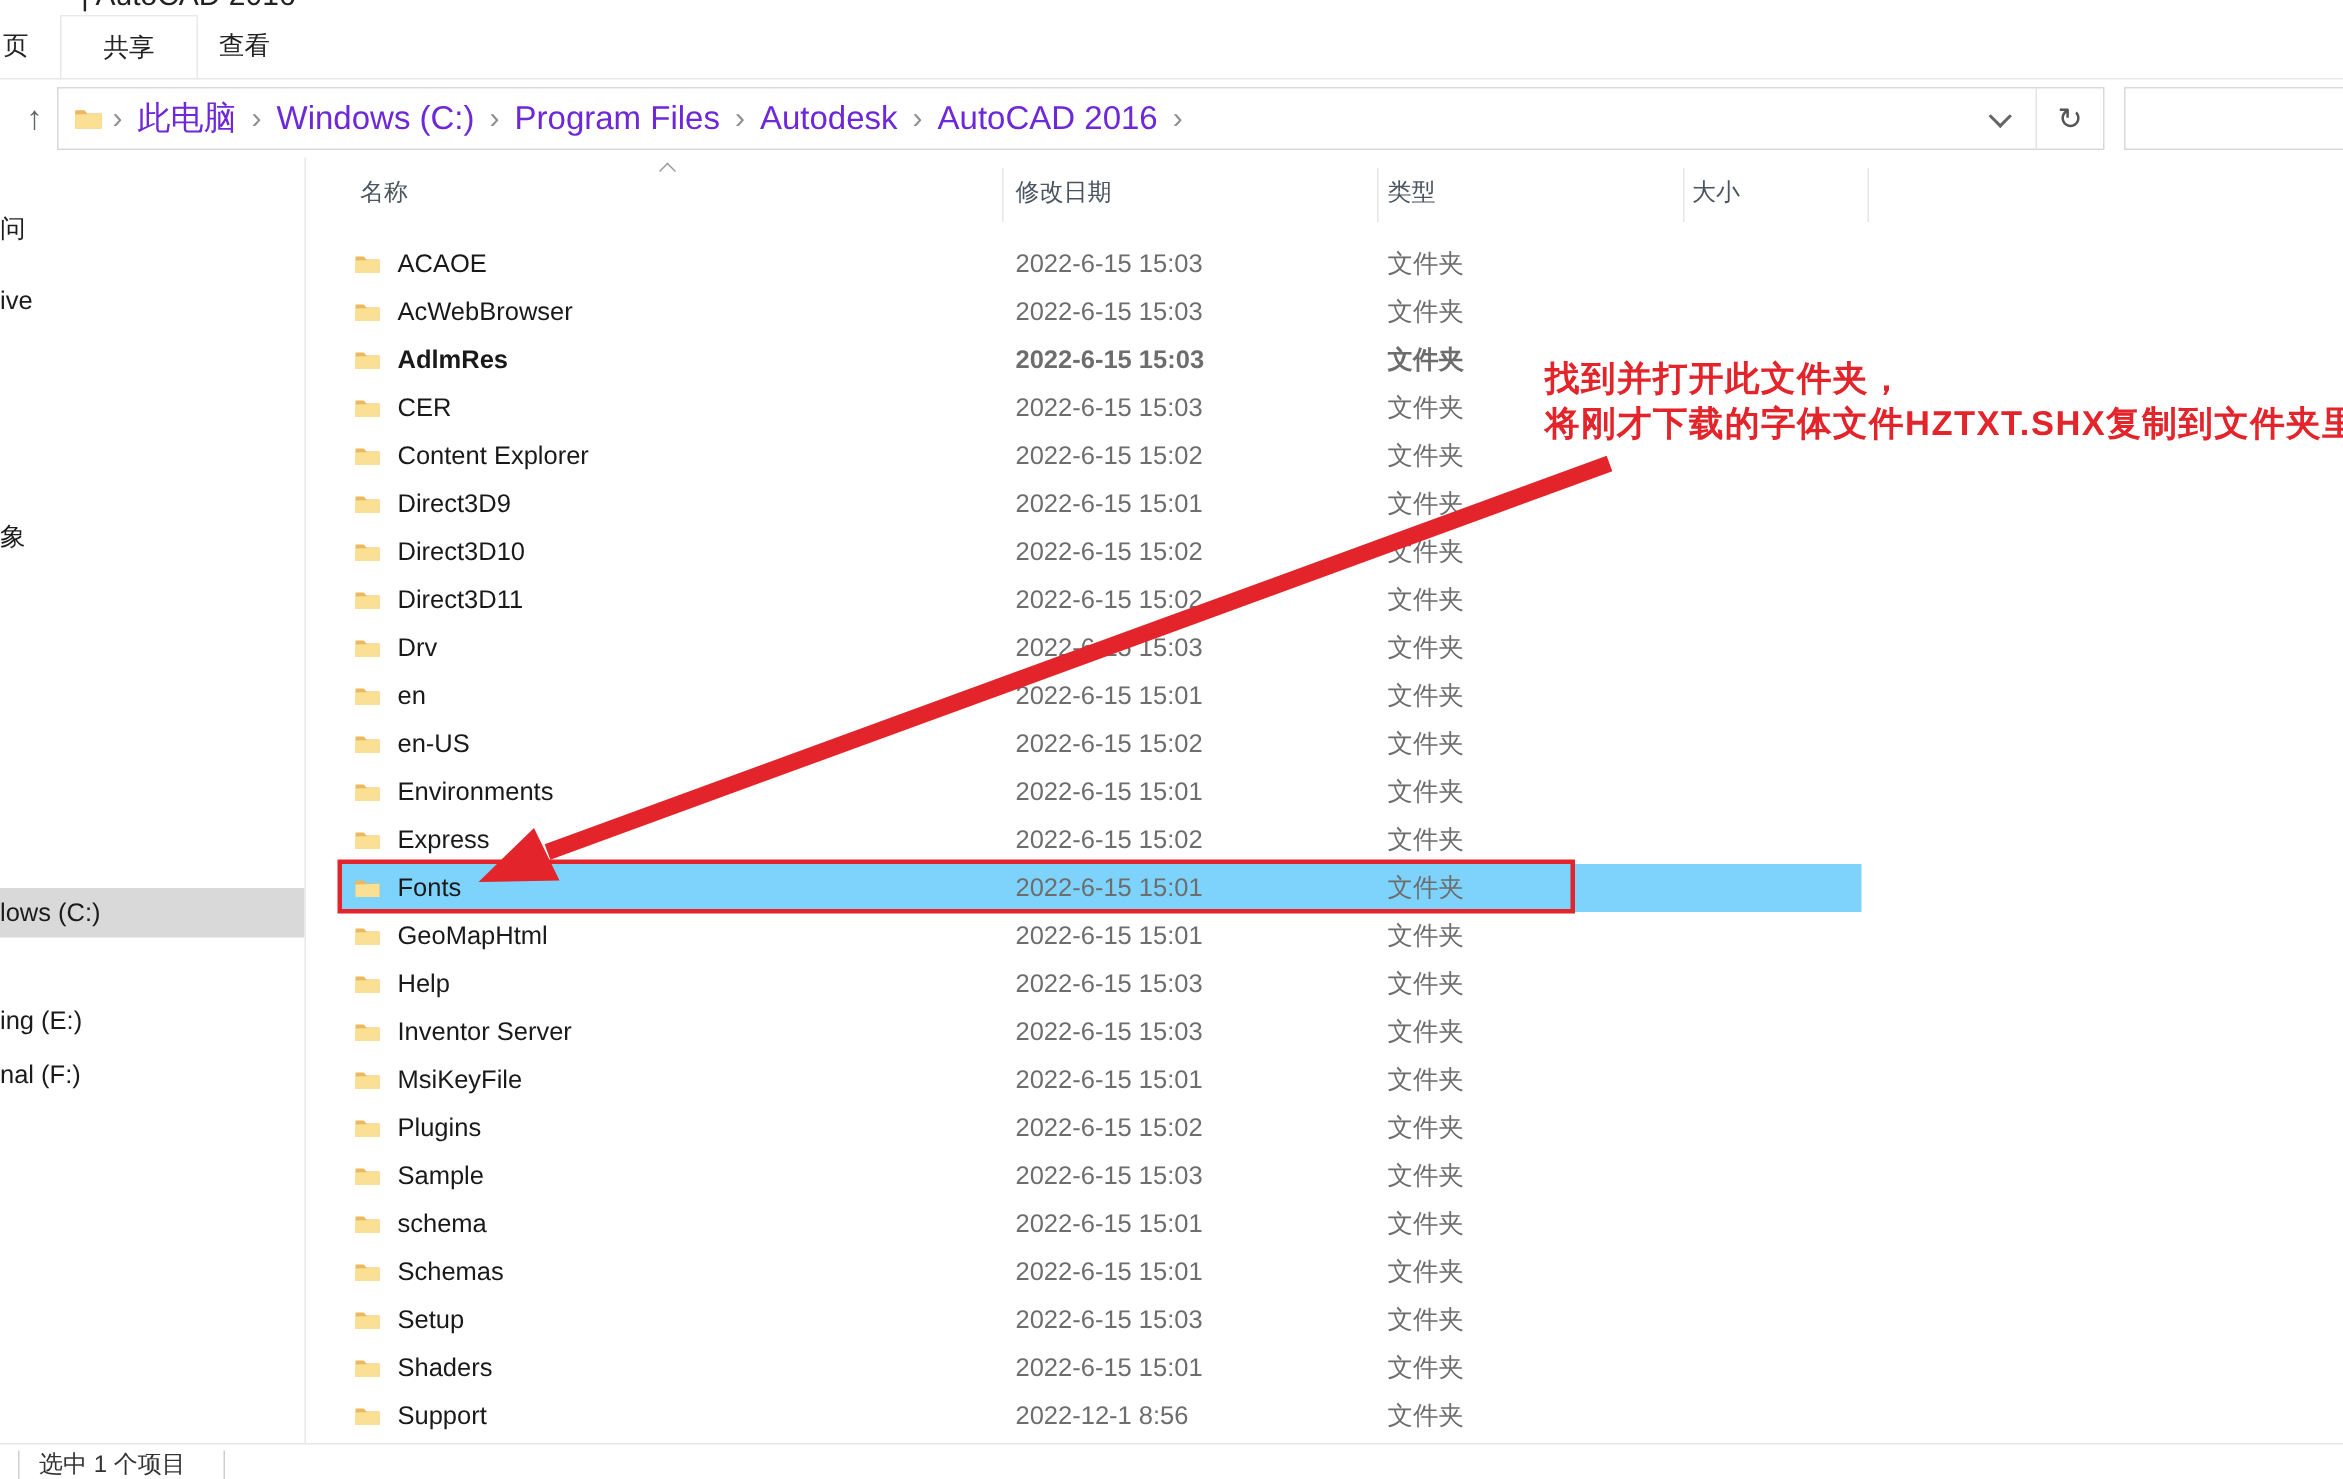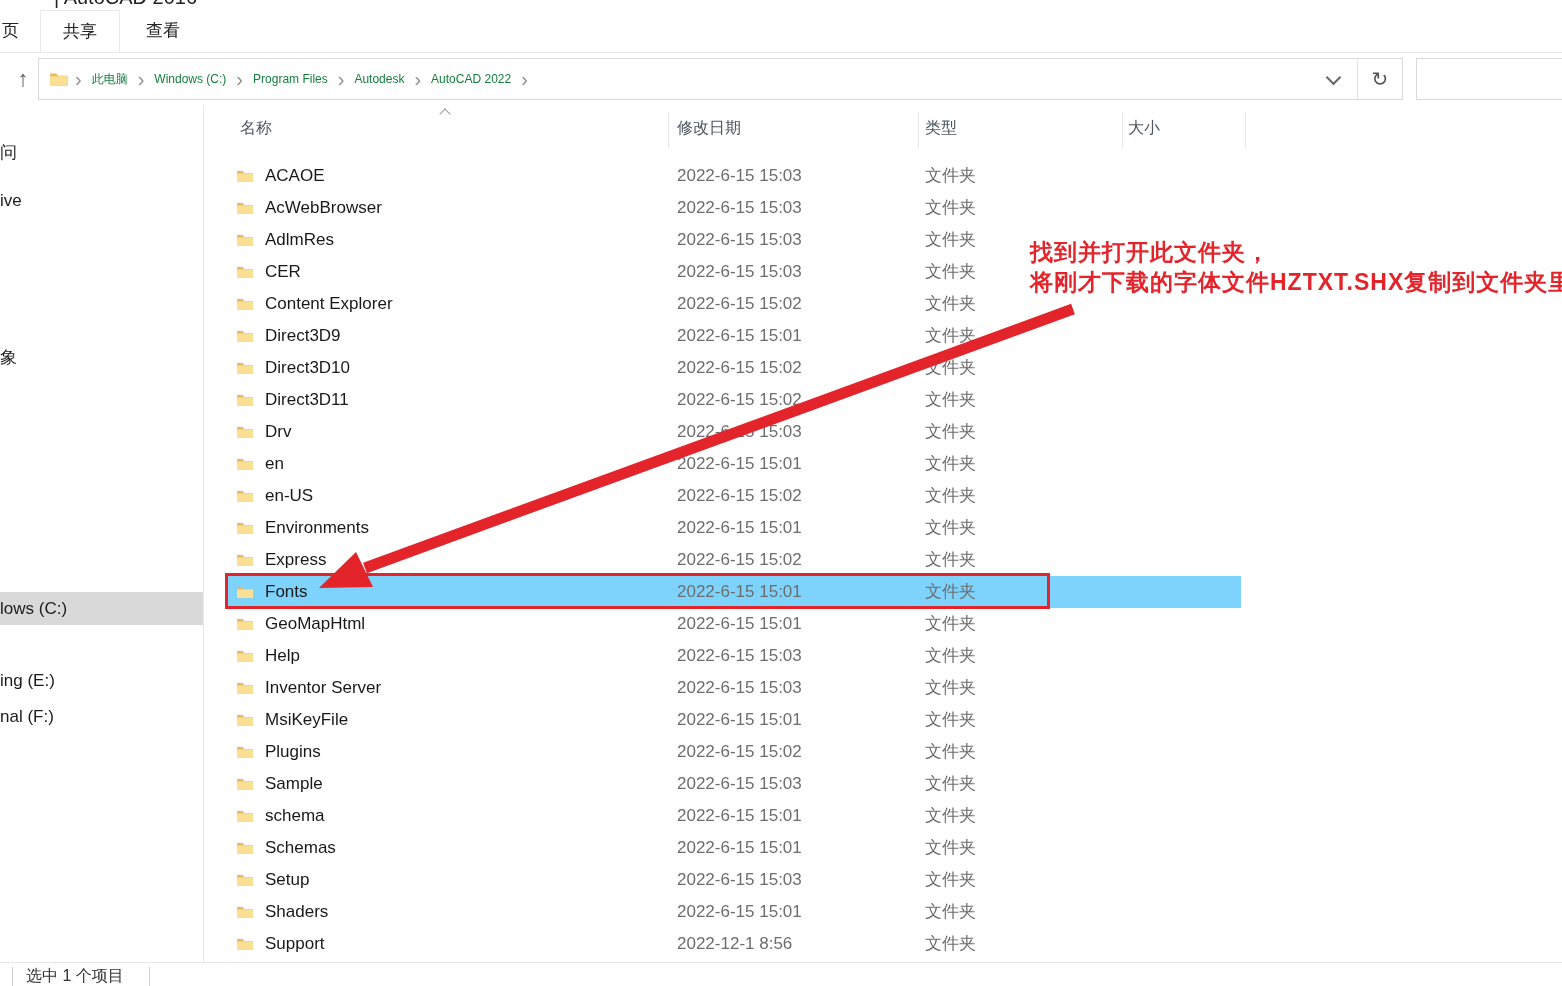--- a/index.html
+++ b/index.html
@@ -8,31 +8,31 @@
 
   
   .titlebar-clip{position:absolute;top:0;left:0;width:100%;height:10px;overflow:hidden;}
   .titlebar-clip span{position:absolute;top:-14px;left:54px;font-size:20px;color:#222;white-space:pre;}
 
   
   .tabs-row{position:absolute;top:10px;left:0;width:100%;height:42px;}
   .tabs-bottom-line{position:absolute;top:52px;left:0;width:100%;height:1px;background:#e6e6e6;}
   .tab{position:absolute;top:0;height:42px;line-height:42px;font-size:17px;color:#222;text-align:center;}
   .tab-home{left:2px;width:28px;text-align:left;}
-  .tab-share{left:40px;width:80px;border:1px solid #e9e9e9;border-bottom:none;background:#fff;box-sizing:border-box;}
+  .tab-share{left:40px;width:92px;border:1px solid #e9e9e9;border-bottom:none;background:#fff;box-sizing:border-box;}
   .tab-view{left:133px;width:60px;}
 
   
   .up-btn{position:absolute;top:62px;left:8px;width:30px;height:34px;font-size:22px;color:#5f6466;
           text-align:center;line-height:34px;}
   .addr-box{position:absolute;top:58px;left:38px;width:1365px;height:42px;border:1px solid #d9d9d9;
             box-sizing:border-box;background:#fff;display:flex;align-items:center;}
   .addr-box .bc-folder{margin-left:10px;display:inline-flex;}
   .crumbs{display:flex;align-items:center;}
-  .crumb{font-size:12px;color:#15803d;margin:0 4px;white-space:nowrap;cursor:default;}
+  .crumb{font-size:22px;color:#6d28d9;margin:0 4px;white-space:nowrap;cursor:default;}
   .bc-sep{font-size:20px;color:#8f8f8f;margin:0 6px;line-height:1;}
   .addr-right{margin-left:auto;display:flex;align-items:center;height:100%;}
   .chev-down{width:9px;height:9px;border-right:2px solid #666;border-bottom:2px solid #666;
              transform:rotate(45deg);margin:-4px 18px 0 0;}
   .addr-vline{width:1px;height:40px;background:#e3e3e3;}
   .refresh-btn{width:44px;text-align:center;font-size:20px;color:#555;}
   .search-box{position:absolute;top:58px;left:1416px;width:160px;height:42px;border:1px solid #d9d9d9;
               box-sizing:border-box;background:#fff;font-size:16px;color:#666;padding:0 8px;outline:none;}
 
   
@@ -114,21 +114,21 @@
           <span class="crumb">Program Files</span>
         </span>
 
         <span style="display:inline-flex;align-items:center;">
           <span class="bc-sep">›</span>
           <span class="crumb">Autodesk</span>
         </span>
 
         <span style="display:inline-flex;align-items:center;">
           <span class="bc-sep">›</span>
-          <span class="crumb">AutoCAD 2022</span>
+          <span class="crumb">AutoCAD 2016</span>
         </span>
       </span>
     <span class="bc-sep">›</span>
     <span class="addr-right">
       <span class="chev-down"></span>
       <span class="addr-vline"></span>
       <span class="refresh-btn">↻</span>
     </span>
   </div>
 
@@ -192,21 +192,21 @@
           <svg width="18" height="14" viewBox="0 0 18 14">
             <path d="M1 2 h5.5 l1.8 2 H17 v9 H1 z" fill="#e9b860"></path>
             <path d="M1 4.6 L17 4.2 V13 H1 z" fill="#fbdf93"></path>
           </svg>
         </span>
         <span class="cell name">AcWebBrowser</span>
         <span class="cell date">2022-6-15 15:03</span>
         <span class="cell type">文件夹</span>
       </div>
 
-      <div class="row" style="top: 224px;">
+      <div class="row" style="top: 224px; font-weight: bold;">
         <span class="ficon">
           <svg width="18" height="14" viewBox="0 0 18 14">
             <path d="M1 2 h5.5 l1.8 2 H17 v9 H1 z" fill="#e9b860"></path>
             <path d="M1 4.6 L17 4.2 V13 H1 z" fill="#fbdf93"></path>
           </svg>
         </span>
         <span class="cell name">AdlmRes</span>
         <span class="cell date">2022-6-15 15:03</span>
         <span class="cell type">文件夹</span>
       </div>

